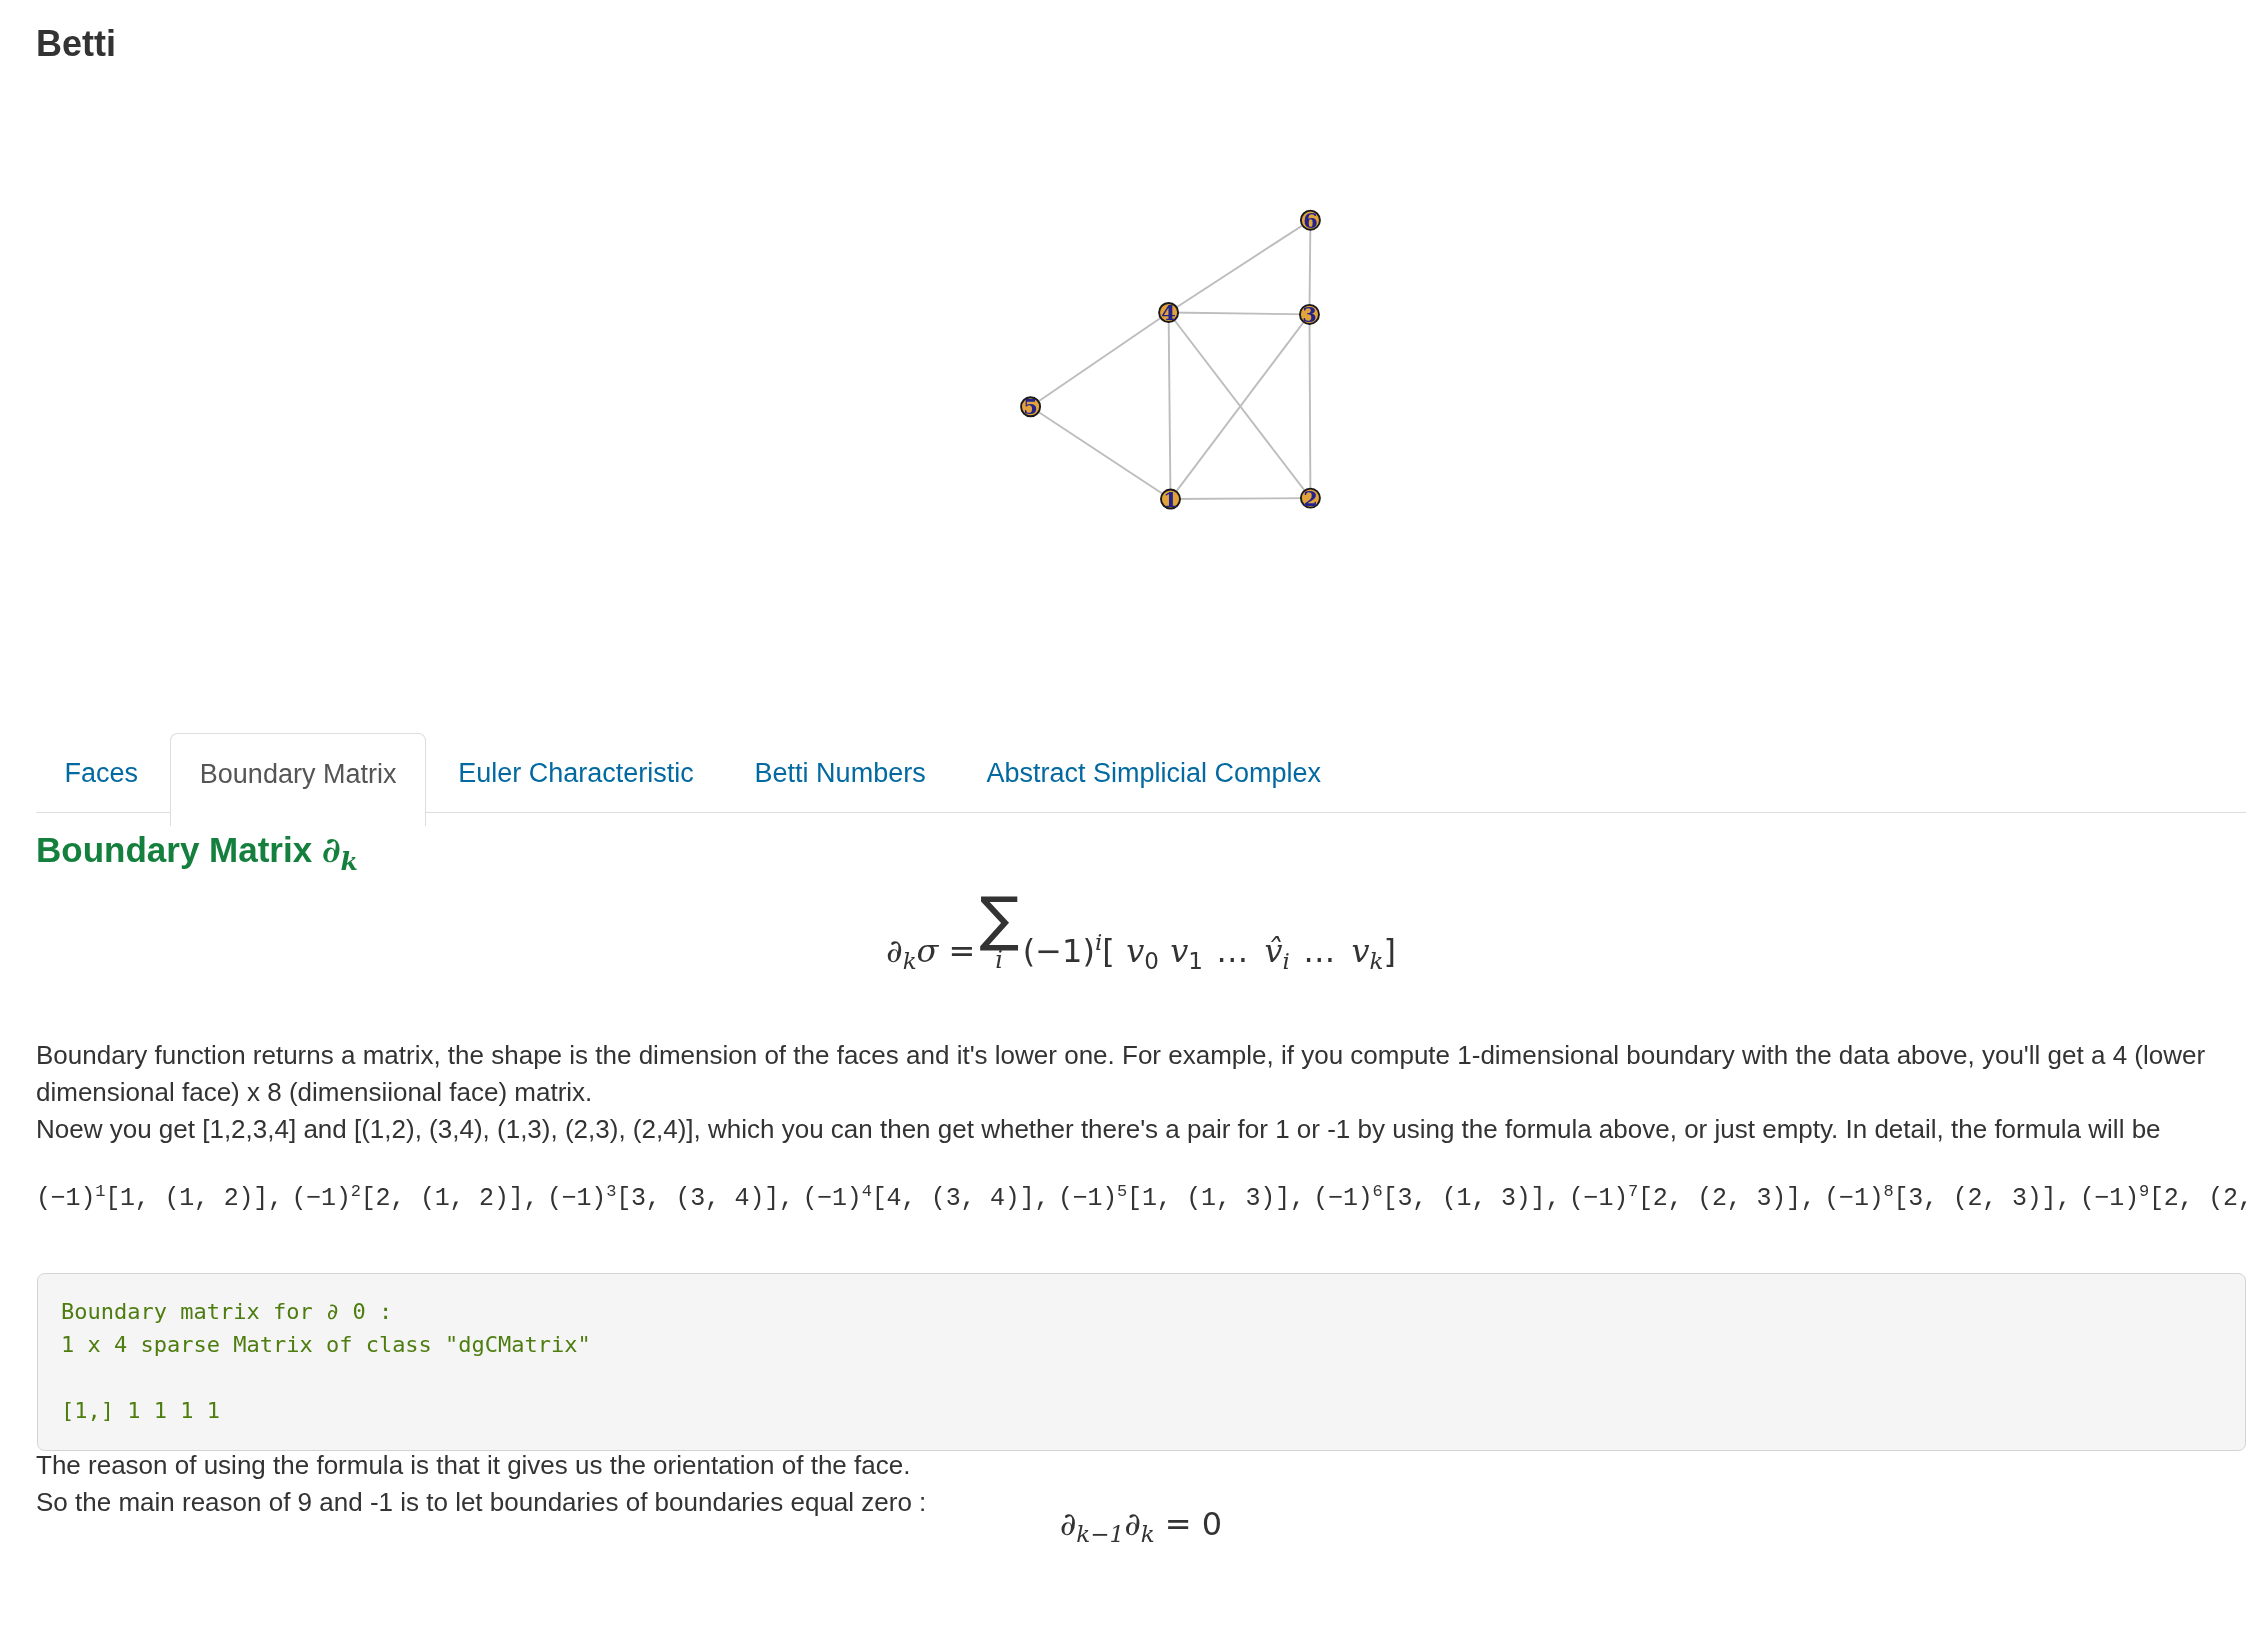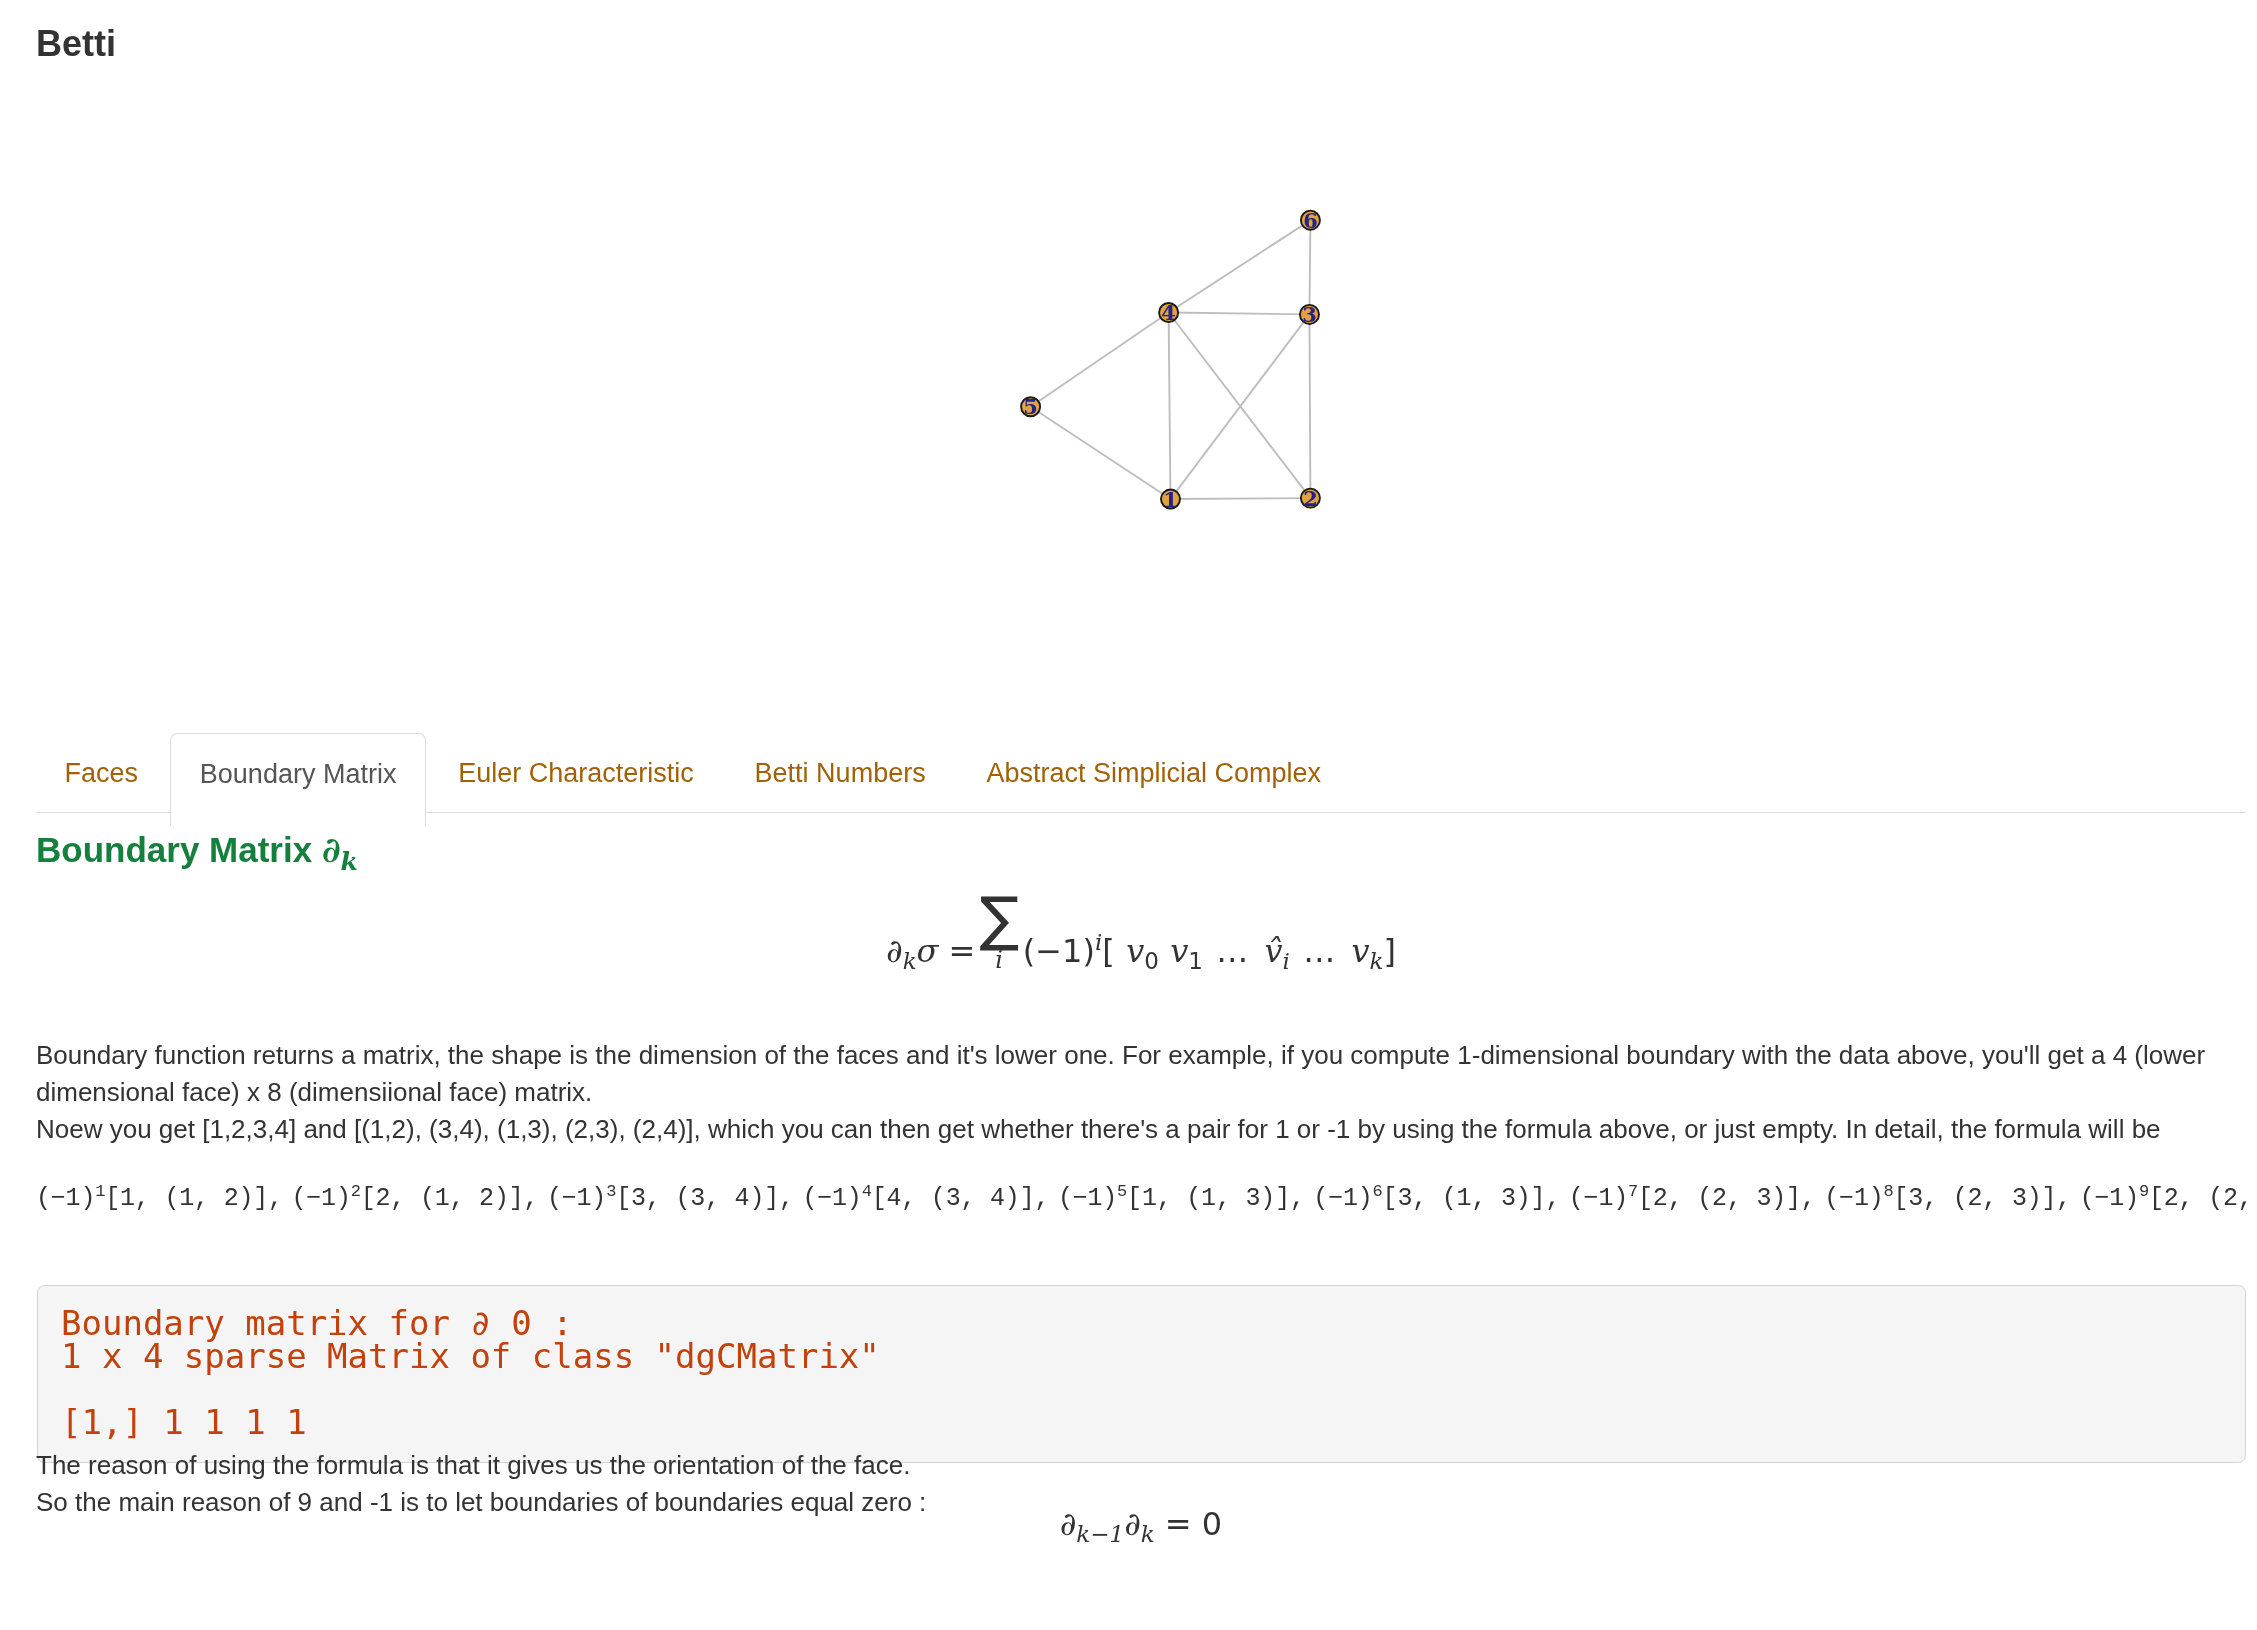--- a/index.html
+++ b/index.html
@@ -47,21 +47,21 @@
     margin: 0; padding: 0;
     border-bottom: 1.9px solid #ddd;
   }
   .tabbar li { margin-right: 3.8px; }
   .tabbar a {
     display: block;
     padding: 0 28.5px;
     height: 80px;
     line-height: 80px;
     font-size: 27px;
-    color: #a16207;
+    color: #0369a1;
     text-decoration: none;
     white-space: nowrap;
     border-radius: 7.6px 7.6px 0 0;
   }
   .tabbar li.active a {
     height: 93px;
     line-height: 80px;
     background: #fff;
     color: #555;
     border: 1.9px solid #ddd;
@@ -153,23 +153,23 @@
   .code-block {
     position: absolute;
     left: 37px; top: 1251px;
     width: 2209px;
     height: 178px;
     background: #f5f5f5;
     border: 1.9px solid #d3d3d3;
     border-radius: 7.6px;
     padding: 21px 23px;
     font-family: "DejaVu Sans Mono", "Liberation Mono", monospace;
-    font-size: 34px;
+    font-size: 22px;
     line-height: 33px;
-    color: #c2410c;
+    color: #4d7c0f;
     white-space: pre;
     overflow: hidden;
   }
 
   
   .formula-final {
     position: absolute;
     left: 36px; top: 1505px;
     width: 2210px;
     text-align: center;

